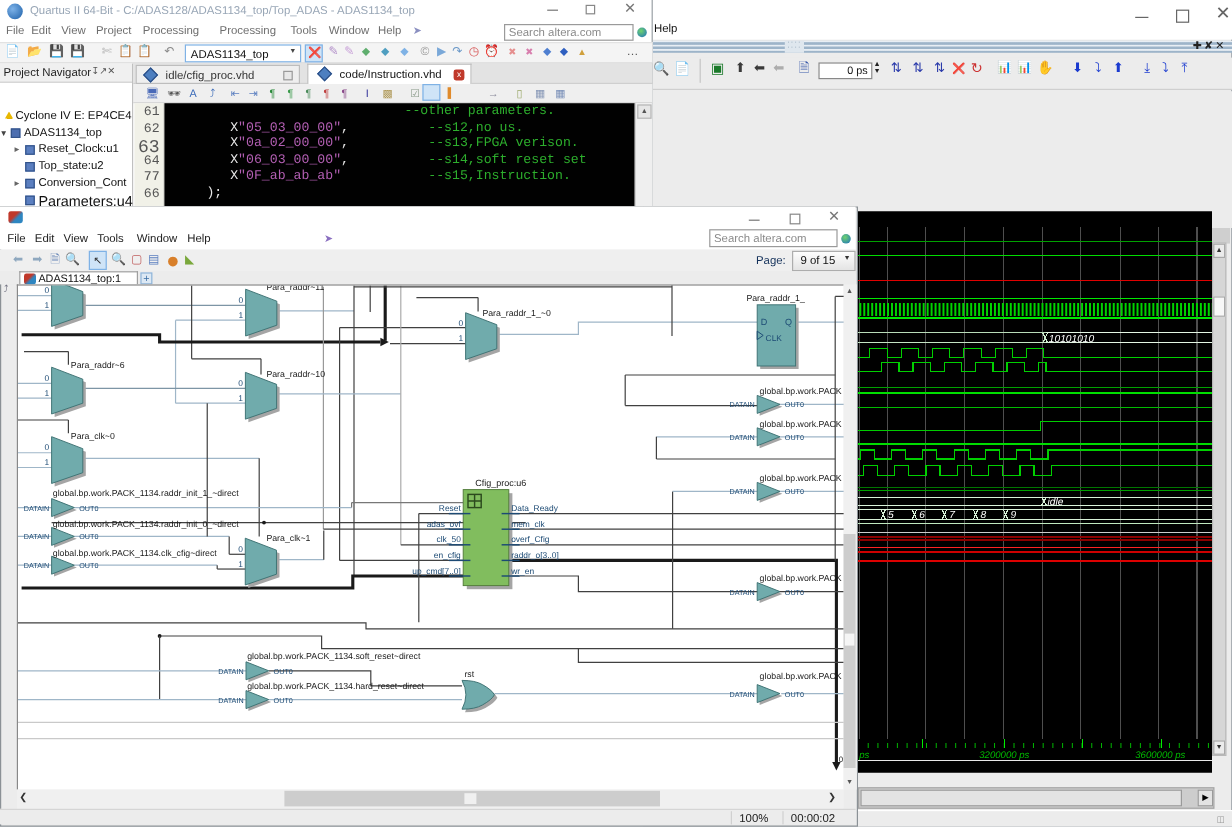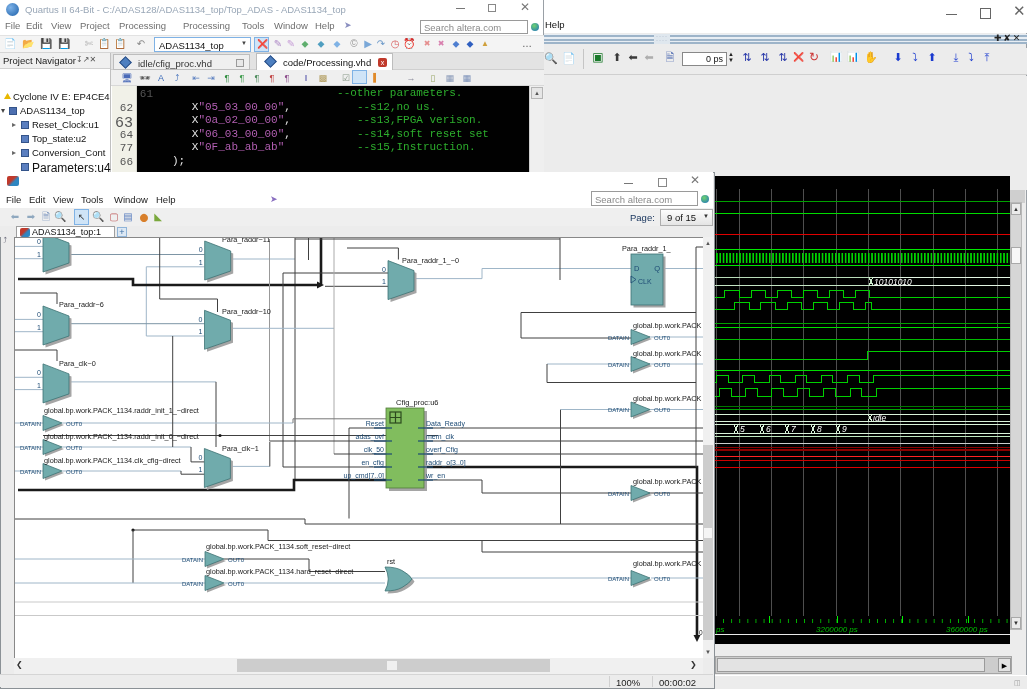--- a/index.html
+++ b/index.html
@@ -228,21 +228,21 @@
     </div>
 
   <div class="abs" style="left:111px;top:53px;width:433px;height:17px;background:#e3e3e3;border-bottom:1px solid #cfcfcf;"></div>
   <div class="abs" style="left:113px;top:54px;width:137px;height:16px;background:#efefef;border:1px solid #bdbdbd;">
     <div class="abs" style="left:7px;top:3px;width:9px;height:9px;background:#4d7fc0;transform:rotate(45deg);border:1px solid #2b4f86;"></div>
     <div class="ttl" style="left:24px;top:2.5px;font-size:9.5px;color:#333;">idle/cfig_proc.vhd</div>
     <div class="abs" style="left:122px;top:4px;width:8px;height:8px;border:1px solid #9a9a9a;background:#e8e8e8;"></div>
   </div>
   <div class="abs" style="left:256px;top:53px;width:137px;height:17px;background:#fff;border:1px solid #bdbdbd;border-bottom:0;">
     <div class="abs" style="left:9px;top:3px;width:9px;height:9px;background:#4d7fc0;transform:rotate(45deg);border:1px solid #2b4f86;"></div>
-    <div class="ttl" style="left:26px;top:2.5px;font-size:9.5px;color:#111;">code/Processing.vhd</div>
+    <div class="ttl" style="left:26px;top:2.5px;font-size:9.5px;color:#111;">code/Instruction.vhd</div>
     <div class="abs" style="left:121px;top:4px;width:9px;height:9px;background:#c0392b;border-radius:2px;color:#fff;font-size:7px;line-height:9px;text-align:center;">x</div>
   </div>
 
   <div class="abs" style="left:111px;top:70px;width:433px;height:16px;background:#efefef;border-bottom:1px solid #d8d8d8;"></div>
   <div id="etb">
       <div class="ico" style="left:120px;top:72px;color:#4a6ab8;font-size:9px;">🖥</div>
       <div class="ico" style="left:138px;top:72px;color:#555;font-size:9px;">🕶</div>
       <div class="ico" style="left:154px;top:72px;color:#3a6ab8;font-size:9px;">A</div>
       <div class="ico" style="left:170px;top:72px;color:#3a6ab8;font-size:9px;">⤴</div>
       <div class="ico" style="left:189px;top:72px;color:#5b7fc0;font-size:9px;">⇤</div>
@@ -287,21 +287,21 @@
         <div class="ttl" style="left:12px;top:109px;font-size:8px;color:#666;"></div>
         <div class="abs" style="left:21px;top:110px;width:8px;height:8px;background:#5b7fc0;border:1px solid #34548a;"></div>
         <div class="ttl" style="left:32px;top:108px;font-size:12px;color:#111;">Parameters:u4</div>
         <div class="abs" style="left:4px;top:40px;width:7px;height:6px;background:#e8b800;clip-path:polygon(50% 0,100% 100%,0 100%);"></div>
       </div>
   </div>
 
   <div class="abs" style="left:112px;top:86px;width:25px;height:86px;background:#f1f1e8;border-right:1px solid #d8d8d0;"></div>
   <div class="abs" style="left:137px;top:86px;width:392px;height:86px;background:#010101;"></div>
   <div id="gutter">
-      <div class="ttl mono" style="left:112px;top:88px;width:21px;text-align:right;font-size:11px;color:#555;margin-left:20px;">61</div>
+      <div class="ttl mono" style="left:112px;top:88px;width:21px;text-align:right;font-size:11px;color:#555;">61</div>
       <div class="ttl mono" style="left:112px;top:101.55px;width:21px;text-align:right;font-size:11px;color:#555;">62</div>
       <div class="ttl mono" style="left:112px;top:115.1px;width:21px;text-align:right;font-size:15px;color:#555;">63</div>
       <div class="ttl mono" style="left:112px;top:128.65px;width:21px;text-align:right;font-size:11px;color:#555;">64</div>
       <div class="ttl mono" style="left:112px;top:142.2px;width:21px;text-align:right;font-size:11px;color:#555;">77</div>
       <div class="ttl mono" style="left:112px;top:155.75px;width:21px;text-align:right;font-size:11px;color:#555;">66</div>
     </div>
   <div id="code">
       <div class="ttl mono" style="left:139px;top:87px;font-size:11px;"><span style="color:#e8e8e8">&nbsp;&nbsp;&nbsp;&nbsp;&nbsp;&nbsp;&nbsp;&nbsp;&nbsp;&nbsp;&nbsp;&nbsp;&nbsp;&nbsp;&nbsp;&nbsp;&nbsp;&nbsp;&nbsp;&nbsp;&nbsp;&nbsp;&nbsp;&nbsp;&nbsp;&nbsp;&nbsp;&nbsp;&nbsp;&nbsp;</span><span style="color:#2dae2d">--other parameters.</span></div>
       <div class="ttl mono" style="left:139px;top:100.55px;font-size:11px;"><span style="color:#e8e8e8">&nbsp;&nbsp;&nbsp;&nbsp;&nbsp;&nbsp;&nbsp;&nbsp;X</span><span style="color:#b35fb3">"05_03_00_00"</span><span style="color:#e8e8e8">,</span><span style="color:#e8e8e8">&nbsp;&nbsp;&nbsp;&nbsp;&nbsp;&nbsp;&nbsp;&nbsp;&nbsp;&nbsp;</span><span style="color:#2dae2d">--s12,no us.</span></div>
       <div class="ttl mono" style="left:139px;top:114.1px;font-size:11px;"><span style="color:#e8e8e8">&nbsp;&nbsp;&nbsp;&nbsp;&nbsp;&nbsp;&nbsp;&nbsp;X</span><span style="color:#b35fb3">"0a_02_00_00"</span><span style="color:#e8e8e8">,</span><span style="color:#e8e8e8">&nbsp;&nbsp;&nbsp;&nbsp;&nbsp;&nbsp;&nbsp;&nbsp;&nbsp;&nbsp;</span><span style="color:#2dae2d">--s13,FPGA verison.</span></div>

